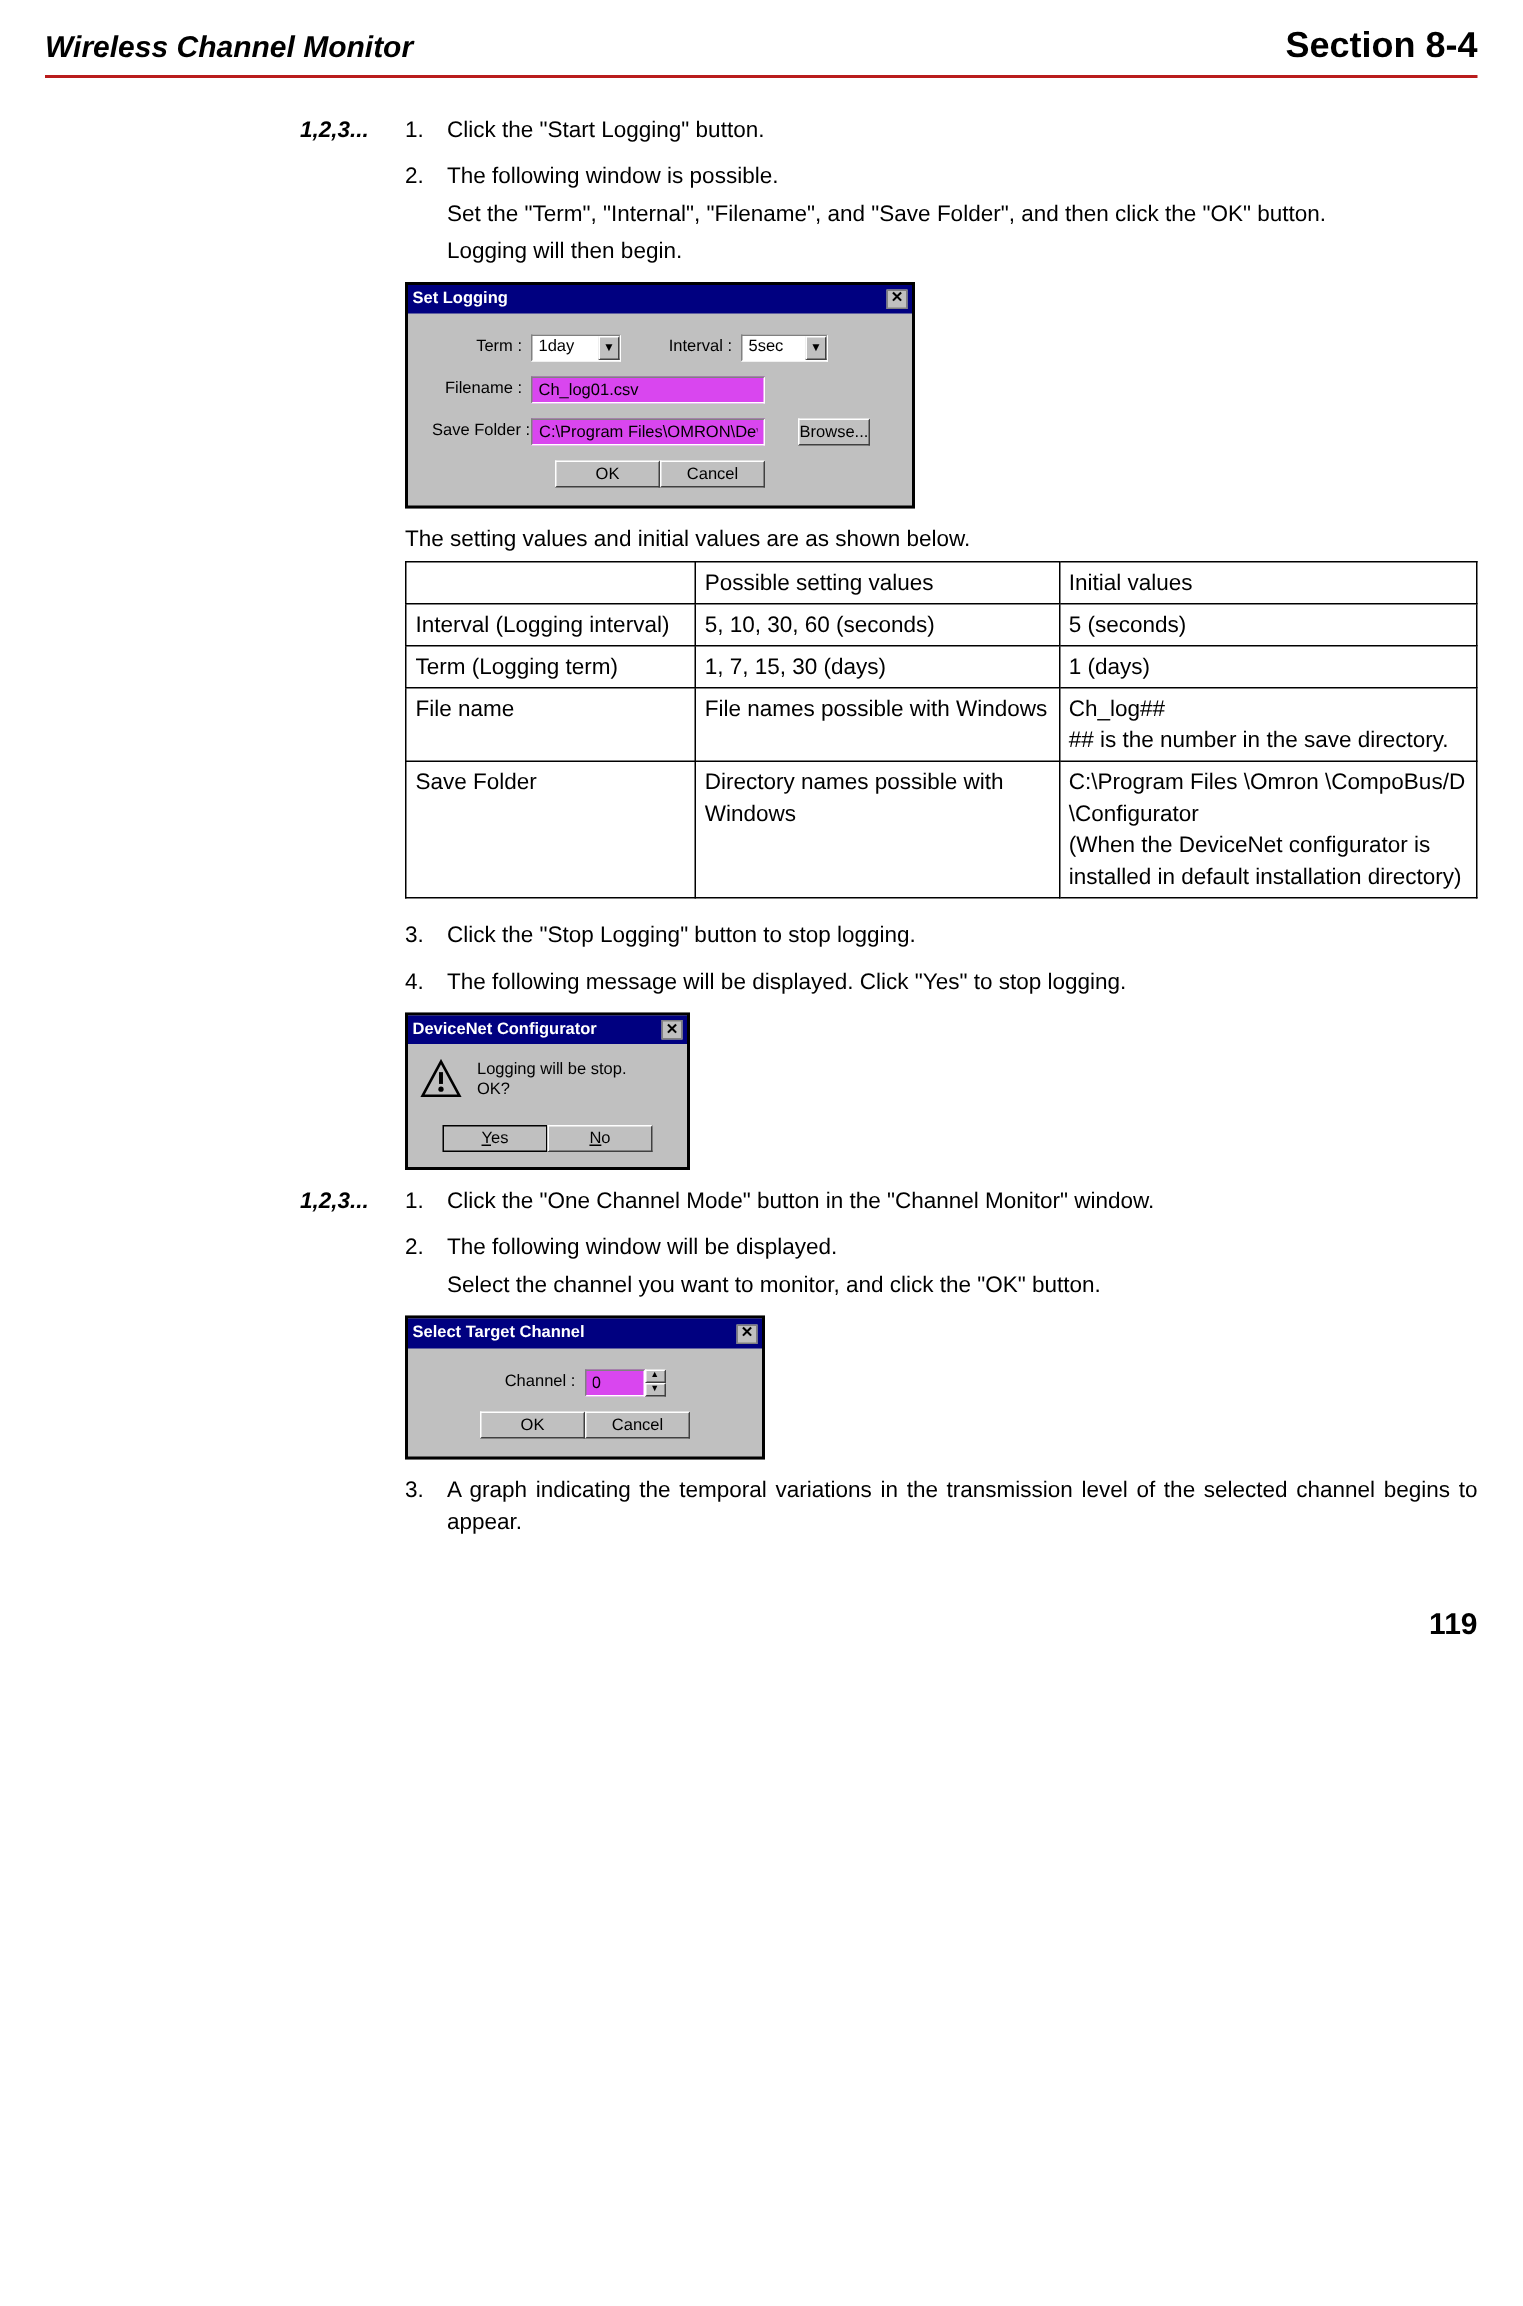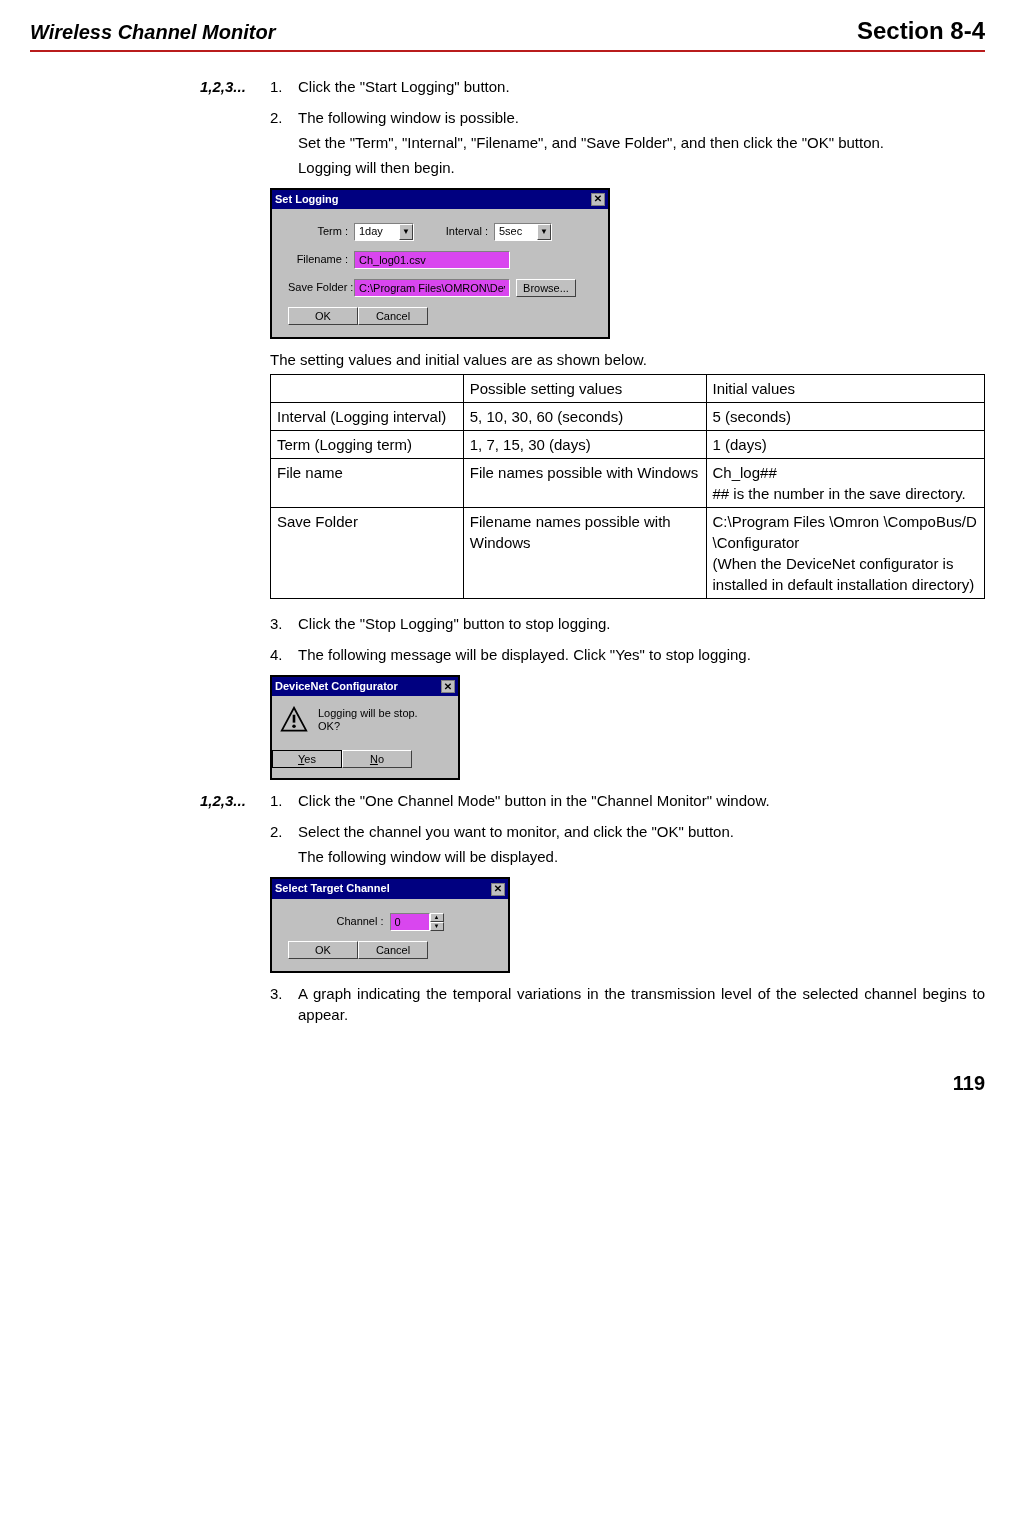--- a/index.html
+++ b/index.html
@@ -156,20 +156,21 @@
       border-left: 1px solid #fff;
       border-bottom: 1px solid #404040;
       border-right: 1px solid #404040;
       padding: 2px 0;
       font-family: inherit;
       font-size: 11px;
       text-align: center;
     }
     .btn-row {
       display: flex;
+      justify-content: center;
       gap: 0;
       margin-top: 6px;
     }
     .btn-row .win-button {
       width: 70px;
     }
     .settings-table {
       border-collapse: collapse;
       width: 100%;
       margin: 4px 0 14px 0;
@@ -287,21 +288,21 @@
             <span class="dropdown-btn">▼</span>
           </div>
         </div>
         <div class="form-row">
           <span class="form-label" style="width:66px;">Filename :</span>
           <input class="text-input" style="width: 156px;" value="Ch_log01.csv">
         </div>
         <div class="form-row">
           <span class="form-label" style="width:66px;">Save Folder :</span>
           <input class="text-input" style="width: 156px;" value="C:\Program Files\OMRON\Devic">
-          <button class="win-button" style="width:60px;margin-left:6px;">Browse...</button>
+          <button class="win-button" style="width:48px;margin-left:22px;">Browse...</button>
         </div>
         <div class="btn-row">
           <button class="win-button">OK</button>
           <button class="win-button">Cancel</button>
         </div>
       </div>
     </div>
 
     <p style="margin-bottom:4px;">The setting values and initial values are as shown below.</p>
 
@@ -323,21 +324,21 @@
         <td>1 (days)</td>
       </tr>
       <tr>
         <td>File name</td>
         <td>File names possible with Windows</td>
         <td style="white-space:pre-line;">Ch_log##
 ## is the number in the save directory.</td>
       </tr>
       <tr>
         <td>Save Folder</td>
-        <td>Filename names possible with Windows</td>
+        <td>Directory names possible with Windows</td>
         <td style="white-space:pre-line;">C:\Program Files \Omron \CompoBus/D \Configurator
 (When the DeviceNet configurator is installed in default installation directory)</td>
       </tr>
     </tbody>
       </table>
 
     <ol class="steps">
       <li>
         <span class="num">3.</span>
         <div class="body">
@@ -384,22 +385,22 @@
       <ol class="steps">
         <li>
           <span class="num">1.</span>
           <div class="body">
               <p>Click the "One Channel Mode" button in the "Channel Monitor" window.</p>
             </div>
         </li>
         <li>
           <span class="num">2.</span>
           <div class="body">
+            <p>The following window will be displayed.</p>
             <p>Select the channel you want to monitor, and click the "OK" button.</p>
-            <p>The following window will be displayed.</p>
           </div>
         </li>
       </ol>
     </div>
 
     <div class="dialog" style="width:240px;">
       <div class="dialog-title">
         <span>Select Target Channel</span>
         <span class="dialog-close">✕</span>
       </div>

